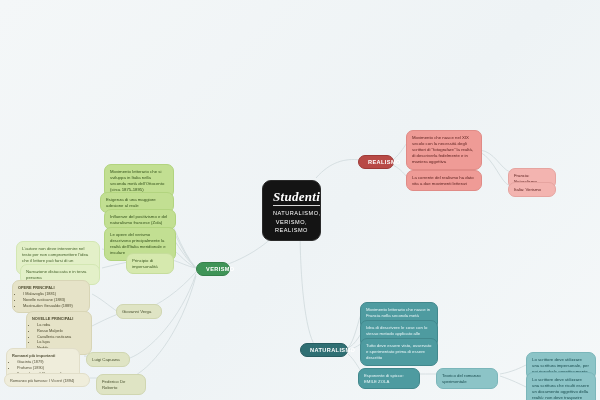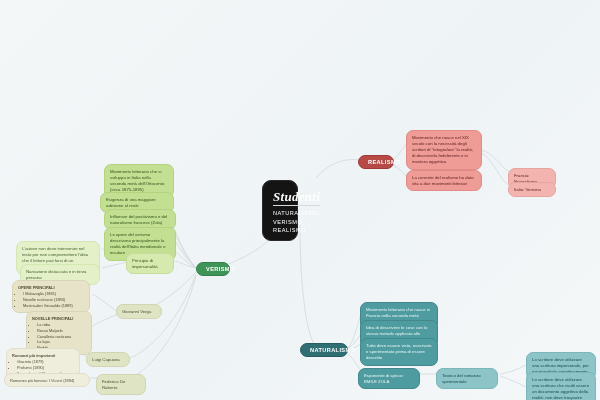--- a/index.html
+++ b/index.html
@@ -85,21 +85,21 @@
       <path d="M348,348 C355,340 358,320 362,312"></path>
       <path d="M348,348 C356,344 360,334 364,330"></path>
       <path d="M348,350 C356,348 360,344 364,342"></path>
       <path d="M348,354 C355,360 358,368 362,372"></path>
       <path d="M420,374 C428,374 434,374 440,374"></path>
       <path d="M500,374 C512,372 520,368 528,364"></path>
       <path d="M500,376 C512,380 520,384 528,388"></path>
     </g>
   </svg>
 
-  <div class="node central" style="left:262px; top:180px; width:36px;">
+  <div class="node central" style="left:262px; top:180px; width:59px;">
     <div class="title">Studenti</div>
     <div class="sub">NATURALISMO, VERISMO, REALISMO</div>
   </div>
 
   <div class="node pill realismo" style="left:358px; top:155px; width:36px;">REALISMO</div>
 
   <div class="node bub red" style="left:406px; top:130px; width:76px;">Movimento che nasce nel XIX secolo con la necessità degli scrittori di "fotografare" la realtà, di descriverla fedelmente e in maniera oggettiva</div>
 
   <div class="node bub red" style="left:406px; top:170px; width:76px;">La corrente del realismo ha dato vita a due movimenti letterari</div>
 

